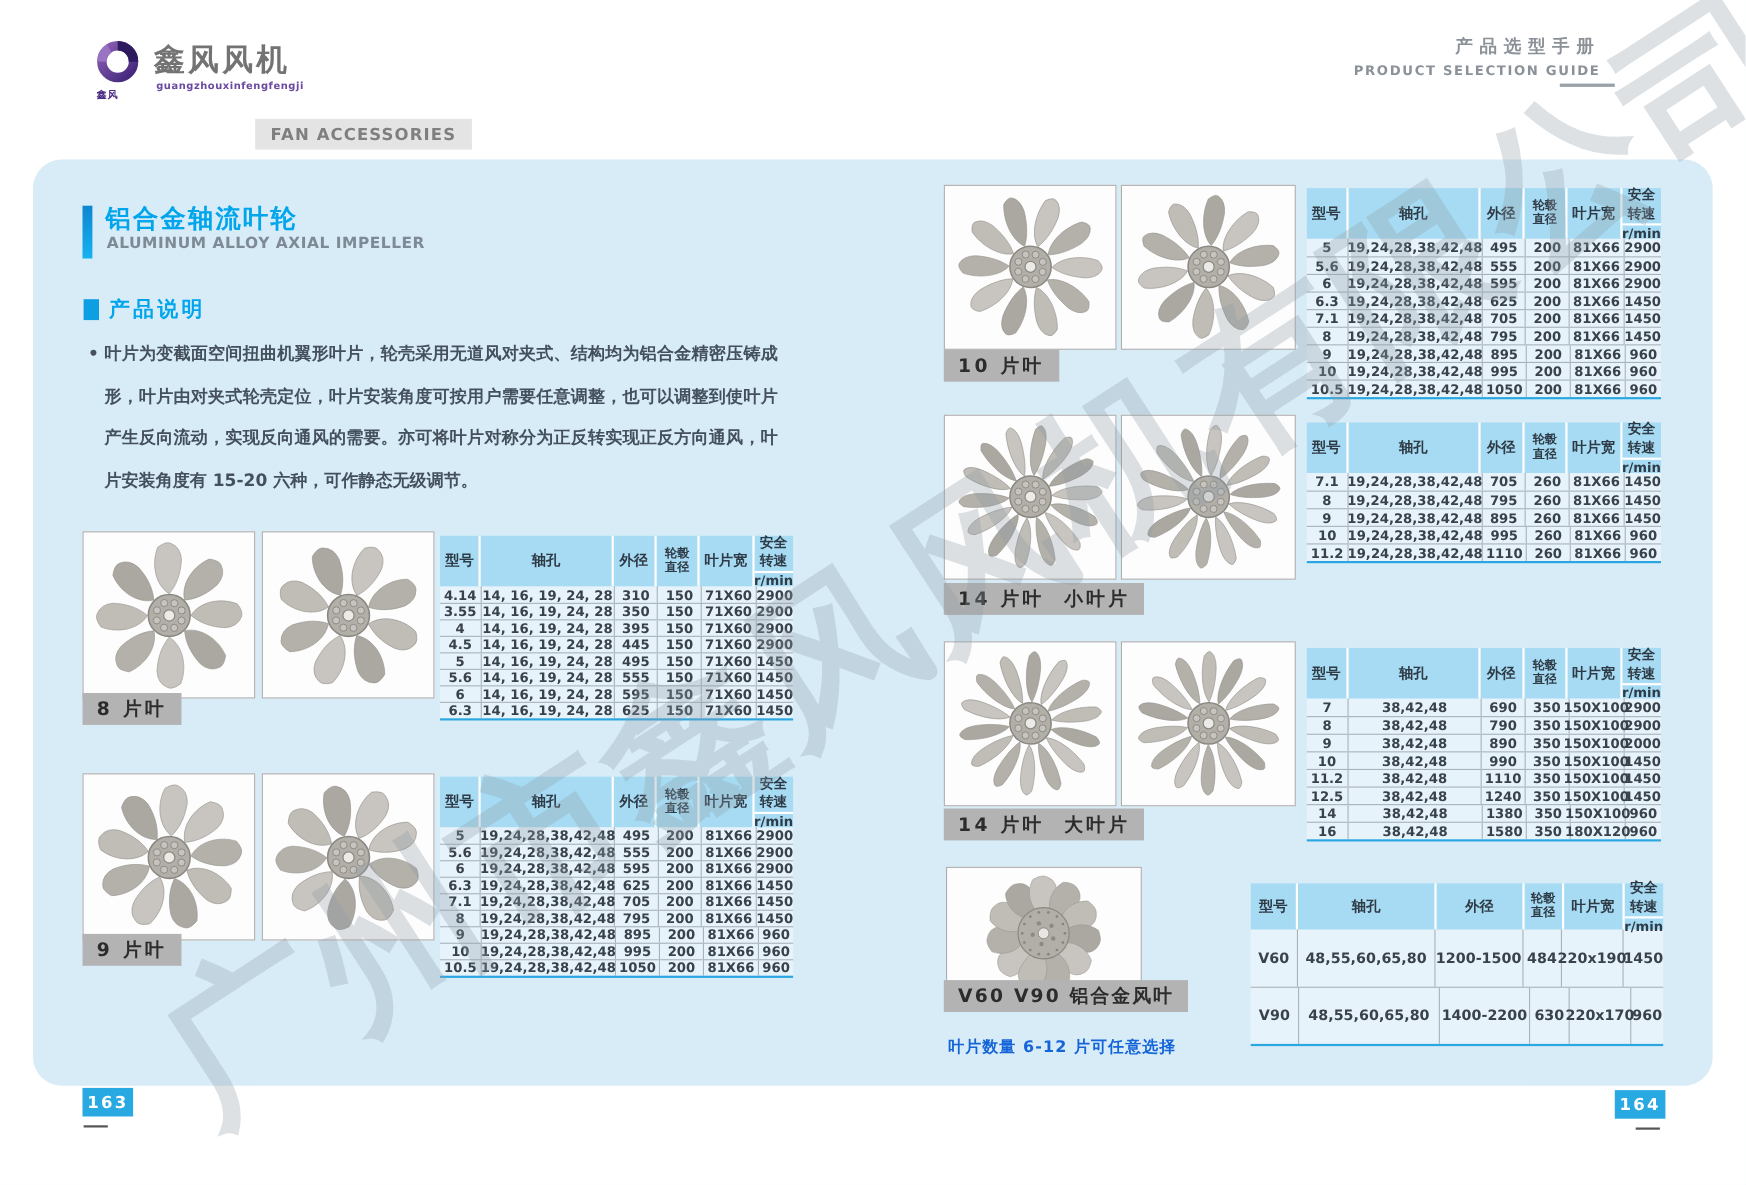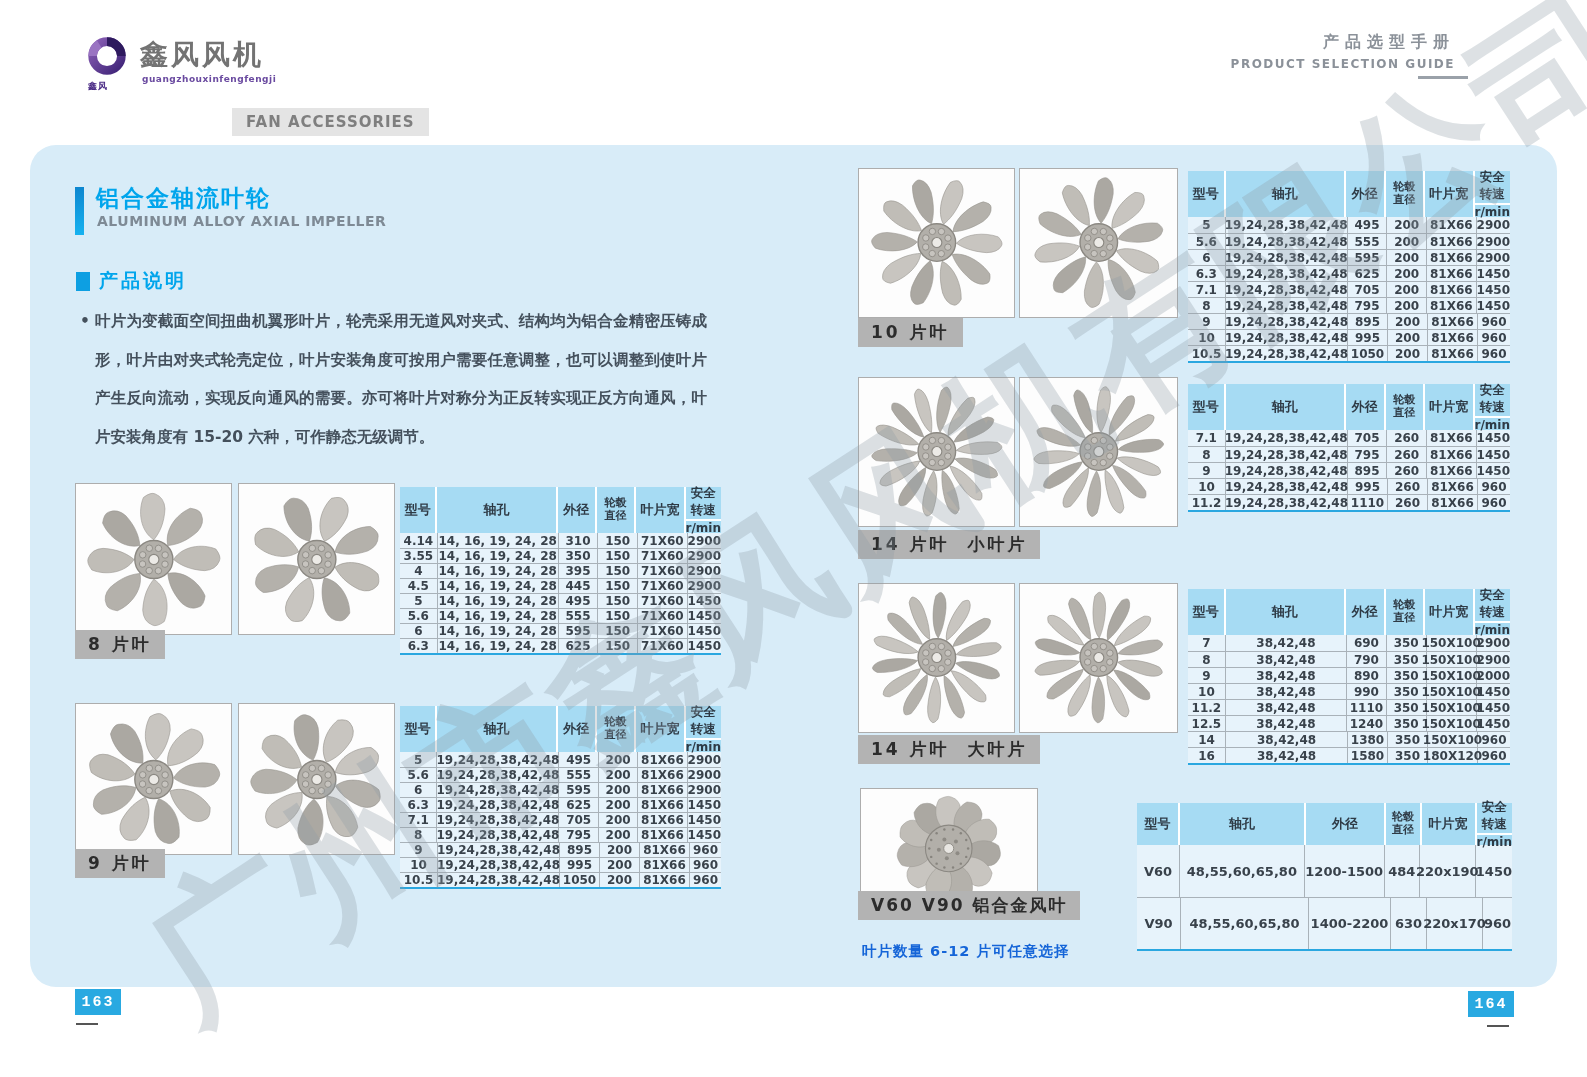--- a/index.html
+++ b/index.html
@@ -78,21 +78,21 @@
   .st-cell{display:flex;align-items:center;justify-content:center;font-size:12px;font-weight:bold;color:#39424b;border-right:1px solid #a9b2b9;white-space:nowrap;}
   .v60t .st-cell{font-size:13px;}
   .st-cell:last-child{border-right:none;}
   .c0{width:38px;} .c1{width:122px;} .c2{width:40px;} .c3{width:40px;} .c4{width:50px;} .c5{flex:1;}
   .v60t .c0{width:44px;} .v60t .c1{width:128px;} .v60t .c2{width:82px;} .v60t .c3{width:36px;} .v60t .c4{width:56px;}
 
   
   .watermark{left:25px;top:404px;font-size:152px;font-weight:bold;color:rgba(141,154,166,0.30);transform:rotate(-33deg);white-space:nowrap;letter-spacing:6px;pointer-events:none;z-index:6;}
 
   
-  .pg{width:46px;height:26px;background:#29a9e1;color:#ffffff;font-weight:bold;font-size:15px;display:flex;align-items:center;justify-content:center;letter-spacing:2px;font-family:Liberation Mono, monospace;}
+  .pg{width:46px;height:26px;background:#29a9e1;color:#ffffff;font-weight:bold;font-size:15px;display:flex;align-items:center;justify-content:center;letter-spacing:2px;}
   .pg-left{left:75px;top:989px;}
   .pg-right{left:1468px;top:991px;}
   .pg-line{width:22px;height:2px;background:#555;}
   .pg-line-left{left:76px;top:1023px;}
   .pg-line-right{left:1487px;top:1025px;}
   .foot-note{right:142px;top:995px;font-size:15px;color:#4a5058;font-weight:bold;letter-spacing:1px;}
 </style>
 </head>
 <body>
 

